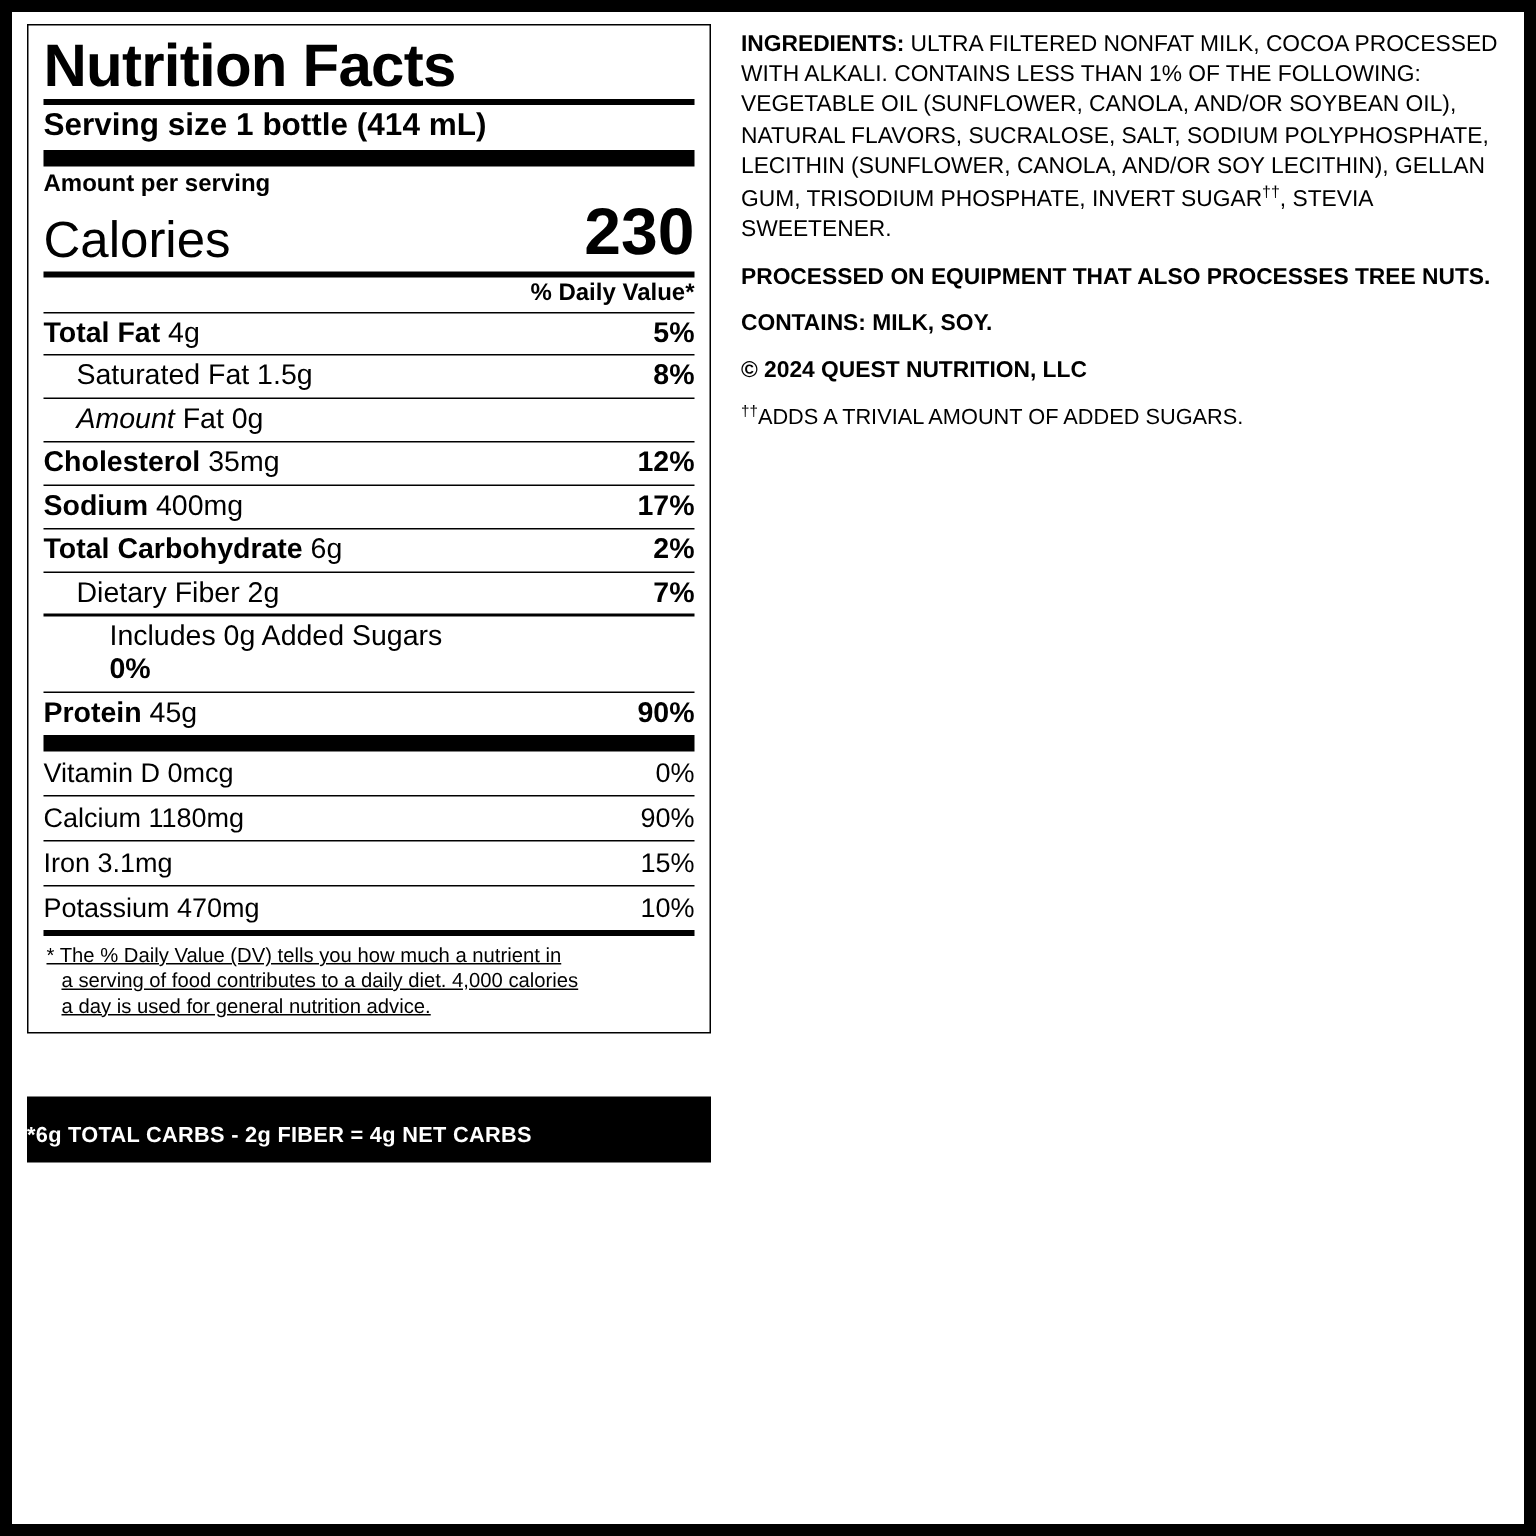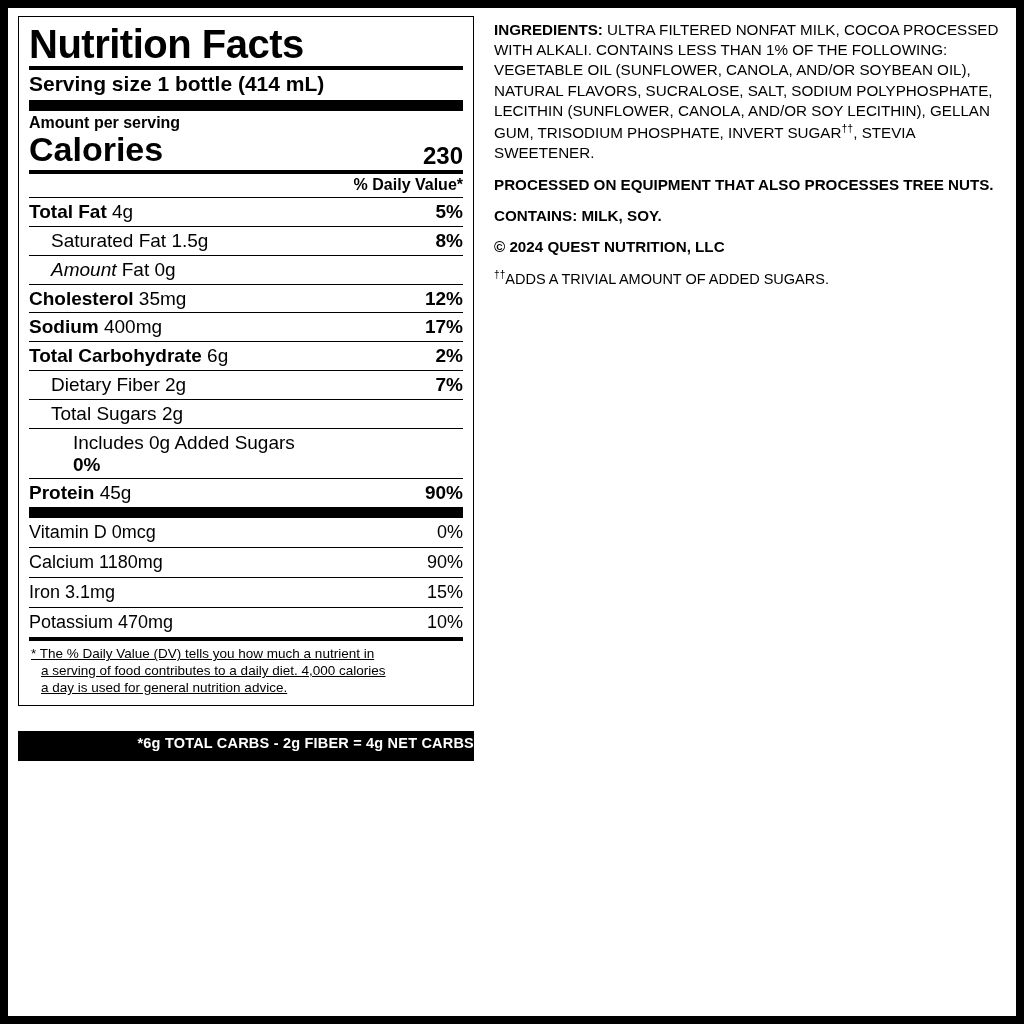--- a/index.html
+++ b/index.html
@@ -56,25 +56,25 @@
     padding: 3px 0 0 0;
   }
   .nf-cal-row {
     display: flex;
     align-items: flex-end;
     justify-content: space-between;
     padding-bottom: 2px;
   }
   .nf-cal-label {
     font-size: 34px;
-    font-weight: bold;
+    font-weight: normal;
     line-height: 1.05;
   }
   .nf-cal-value {
-    font-size: 24px;
+    font-size: 44px;
     font-weight: bold;
     line-height: 1.05;
   }
   .nf-dv-head {
     text-align: right;
     font-size: 16px;
     font-weight: bold;
     padding: 2px 0 3px 0;
   }
   .nf-row {
@@ -108,25 +108,25 @@
   .nf-footnote .hang { padding-left: 10px; display: block; }
   
   .netcarbs {
     position: absolute;
     left: 10px;
     top: 723px;
     width: 456px;
     box-sizing: border-box;
     background: #000;
     color: #fff;
-    text-align: right;
+    text-align: left;
     font-size: 14.5px;
     font-weight: bold;
     letter-spacing: 0.2px;
-    padding: 4px 0 10px 0;
+    padding: 18px 0 10px 0;
   }
   
   .ingredients {
     position: absolute;
     left: 486px;
     top: 12px;
     width: 510px;
     color: #000;
   }
   .ing-body {
@@ -209,24 +209,20 @@
       <span class="val">2%</span>
     </div>
     <div class="rule-thin"></div>
 
     <div class="nf-row ind1">
       <span class="lbl"><span>Dietary Fiber</span> <span>2g</span></span>
       <span class="val">7%</span>
     </div>
     <div class="rule-thin"></div>
 
-    <div class="nf-row ind1">
-      <span class="lbl"><span>Total Sugars</span> <span>2g</span></span>
-      <span class="val"></span>
-    </div>
     <div class="rule-thin"></div>
 
     <div class="nf-row ind2">
       <span class="lbl"><span>Includes 0g Added Sugars</span></span>
       <span class="val">0%</span>
     </div>
     <div class="rule-thin"></div>
 
     <div class="nf-row">
       <span class="lbl"><span class="b">Protein</span> <span>45g</span></span>

